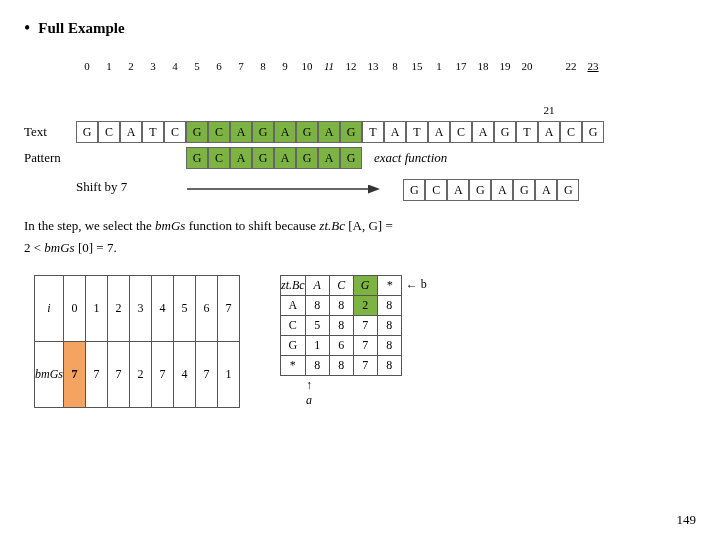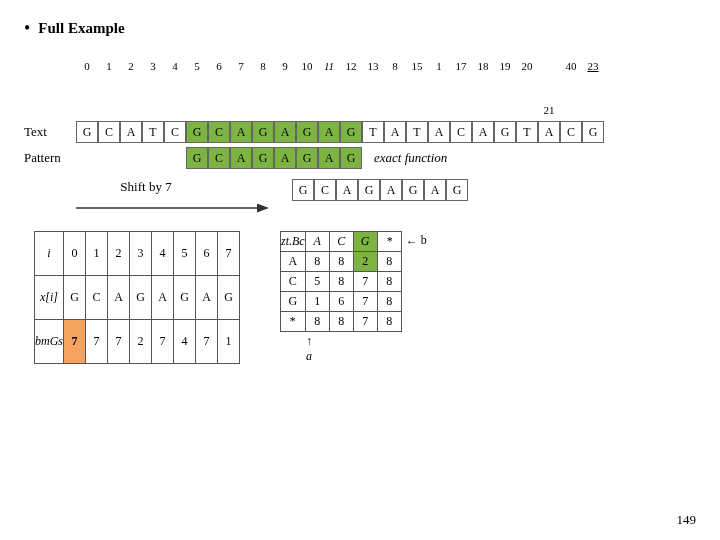--- a/index.html
+++ b/index.html
@@ -161,21 +161,21 @@
         <div class="cell-index" style="width: 22px; text-align: center; font-size: 11px;">12</div>
         <div class="cell-index" style="width: 22px; text-align: center; font-size: 11px;">13</div>
         <div class="cell-index" style="width: 22px; text-align: center; font-size: 11px;">8</div>
         <div class="cell-index" style="width: 22px; text-align: center; font-size: 11px;">15</div>
         <div class="cell-index" style="width: 22px; text-align: center; font-size: 11px;">1</div>
         <div class="cell-index" style="width: 22px; text-align: center; font-size: 11px;">17</div>
         <div class="cell-index" style="width: 22px; text-align: center; font-size: 11px;">18</div>
         <div class="cell-index" style="width: 22px; text-align: center; font-size: 11px;">19</div>
         <div class="cell-index" style="width: 22px; text-align: center; font-size: 11px;">20</div>
         <div class="cell-index" style="width: 22px; text-align: center; font-size: 11px; margin-top: 44px;">21</div>
-        <div class="cell-index" style="width: 22px; text-align: center; font-size: 11px;">40</div>
+        <div class="cell-index" style="width: 22px; text-align: center; font-size: 11px;">22</div>
         <div class="cell-index" style="width: 22px; text-align: right; font-size: 11px; text-decoration: underline;">23</div>
       </div>
   </div>
 
   <div class="row-with-label">
     <div class="row-label">Text</div>
     <div id="text-cells" style="display:flex;">
         <div class="cell cell-white">G</div>
         <div class="cell cell-white">C</div>
         <div class="cell cell-white">A</div>
@@ -217,21 +217,21 @@
         <div class="cell cell-green">G</div>
         <div class="cell cell-green">A</div>
         <div class="cell cell-green">G</div>
         <div class="cell cell-green">A</div>
         <div class="cell cell-green">G</div>
       </div>
     <div class="exact-matching" style="margin-left:12px; font-style:italic;">exact function</div>
   </div>
 
   <div style="display:flex; align-items:flex-start; margin-left:52px; margin-bottom:14px;">
-    <div style="display:flex; flex-direction:column; align-items:center; margin-right:10px;justify-content:space-between;">
+    <div style="display:flex; flex-direction:row; align-items:center; margin-right:10px;justify-content:space-between;">
       <div style="font-size:13px; white-space:nowrap; margin-bottom:4px; margin-right: 60px;">Shift by 7</div>
       <svg class="shift-svg" width="200" height="18">
         <defs>
           <marker id="arrow" markerWidth="8" markerHeight="8" refX="6" refY="3" orient="auto">
             <path d="M0,0 L0,6 L8,3 z" fill="#333"></path>
           </marker>
         </defs>
         <line x1="0" y1="9" x2="190" y2="9" stroke="#333" stroke-width="1.5" marker-end="url(#arrow)"></line>
       </svg>
     </div>
@@ -240,48 +240,48 @@
         <div class="cell" style="background: white;">C</div>
         <div class="cell" style="background: white;">A</div>
         <div class="cell" style="background: white;">G</div>
         <div class="cell" style="background: white;">A</div>
         <div class="cell" style="background: white;">G</div>
         <div class="cell" style="background: white;">A</div>
         <div class="cell" style="background: white;">G</div>
       </div>
   </div>
 
+  <div style="font-size:13px; line-height:1.7; margin-bottom:16px; max-width:430px;">
+    <span>In the step, we select the </span>
+    <span style="font-style:italic;">bmGs</span>
+    <span> function to shift because </span>
+    <span style="font-style:italic;">zt.Bc</span>
+    <span>[A, G] =</span>
+    <br>
+    <span>2 &lt; </span>
+    <span style="font-style:italic;">bmGs</span>
+    <span> [0] = 7.</span>
+  </div>
 
   <div class="bottom-section">
 
     <table class="small-table">
       <tbody id="bmgs-tbody">
           <tr>
             <td style="font-style: italic; border: 1px solid rgb(85, 85, 85);">i</td>
             <td style="border: 1px solid rgb(85, 85, 85);">0</td>
             <td style="border: 1px solid rgb(85, 85, 85);">1</td>
             <td style="border: 1px solid rgb(85, 85, 85);">2</td>
             <td style="border: 1px solid rgb(85, 85, 85);">3</td>
             <td style="border: 1px solid rgb(85, 85, 85);">4</td>
             <td style="border: 1px solid rgb(85, 85, 85);">5</td>
             <td style="border: 1px solid rgb(85, 85, 85);">6</td>
             <td style="border: 1px solid rgb(85, 85, 85);">7</td>
           </tr>
           <tr>
-            <td style="font-style: italic; border: 1px solid rgb(85, 85, 85);">x[i]</td>
-            <td style="border: 1px solid rgb(85, 85, 85);">G</td>
-            <td style="border: 1px solid rgb(85, 85, 85);">C</td>
-            <td style="border: 1px solid rgb(85, 85, 85);">A</td>
-            <td style="border: 1px solid rgb(85, 85, 85);">G</td>
-            <td style="border: 1px solid rgb(85, 85, 85);">A</td>
-            <td style="border: 1px solid rgb(85, 85, 85);">G</td>
-            <td style="border: 1px solid rgb(85, 85, 85);">A</td>
-            <td style="border: 1px solid rgb(85, 85, 85);">G</td>
-          </tr>
-          <tr>
             <td style="font-style: italic; border: 1px solid rgb(85, 85, 85);">bmGs</td>
             <td style="border: 1px solid rgb(85, 85, 85); background-color: rgb(244, 164, 96); font-weight: bold;">7</td>
             <td style="border: 1px solid rgb(85, 85, 85);">7</td>
             <td style="border: 1px solid rgb(85, 85, 85);">7</td>
             <td style="border: 1px solid rgb(85, 85, 85);">2</td>
             <td style="border: 1px solid rgb(85, 85, 85);">7</td>
             <td style="border: 1px solid rgb(85, 85, 85);">4</td>
             <td style="border: 1px solid rgb(85, 85, 85);">7</td>
             <td style="border: 1px solid rgb(85, 85, 85);">1</td>
           </tr>

